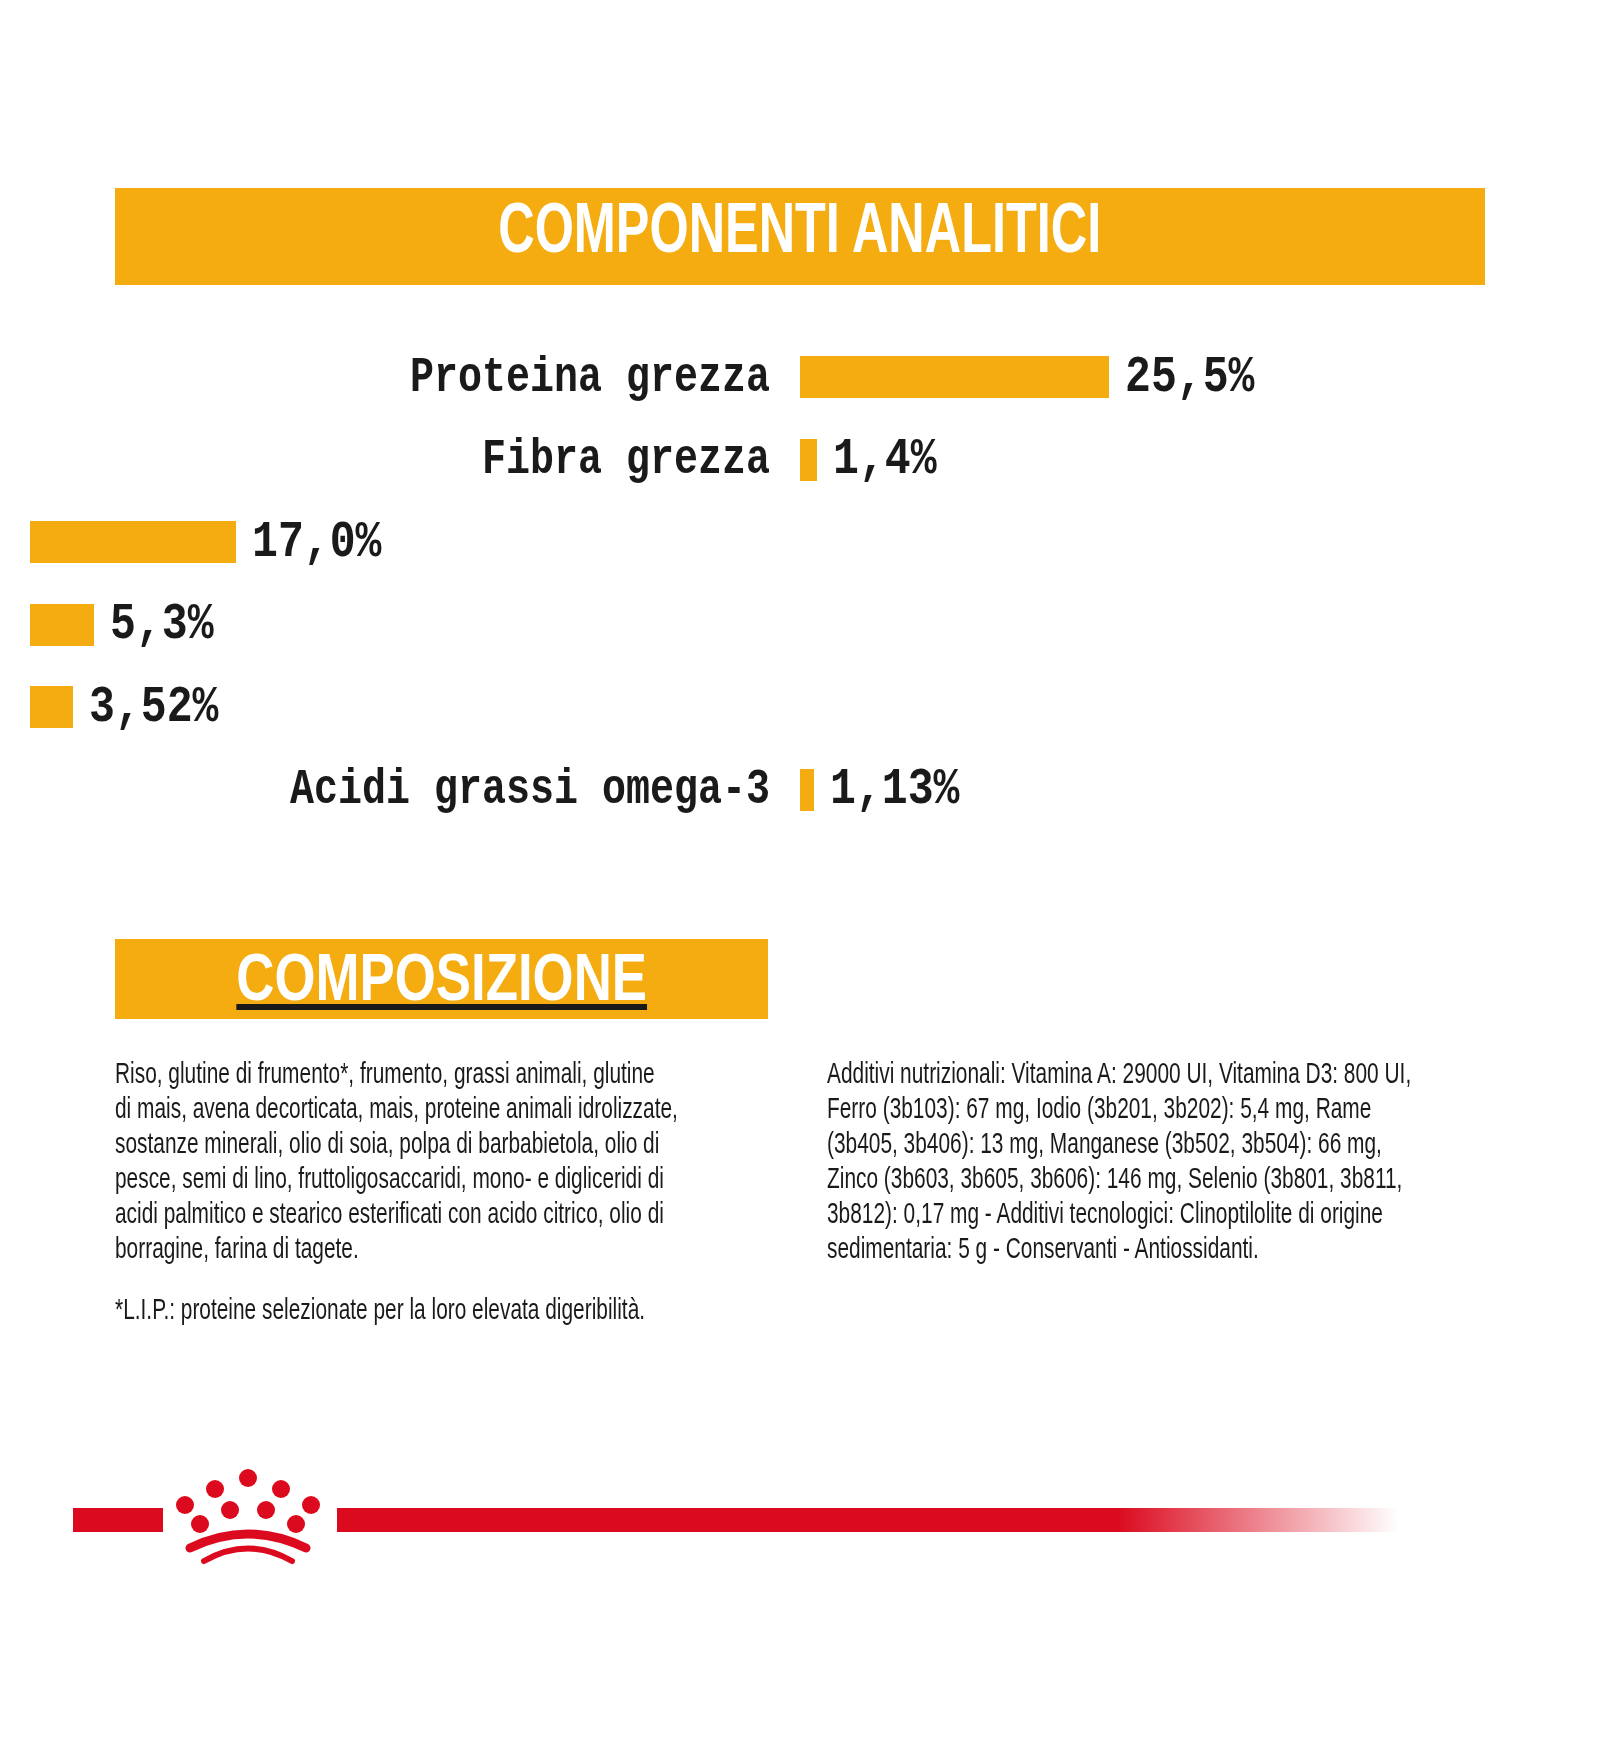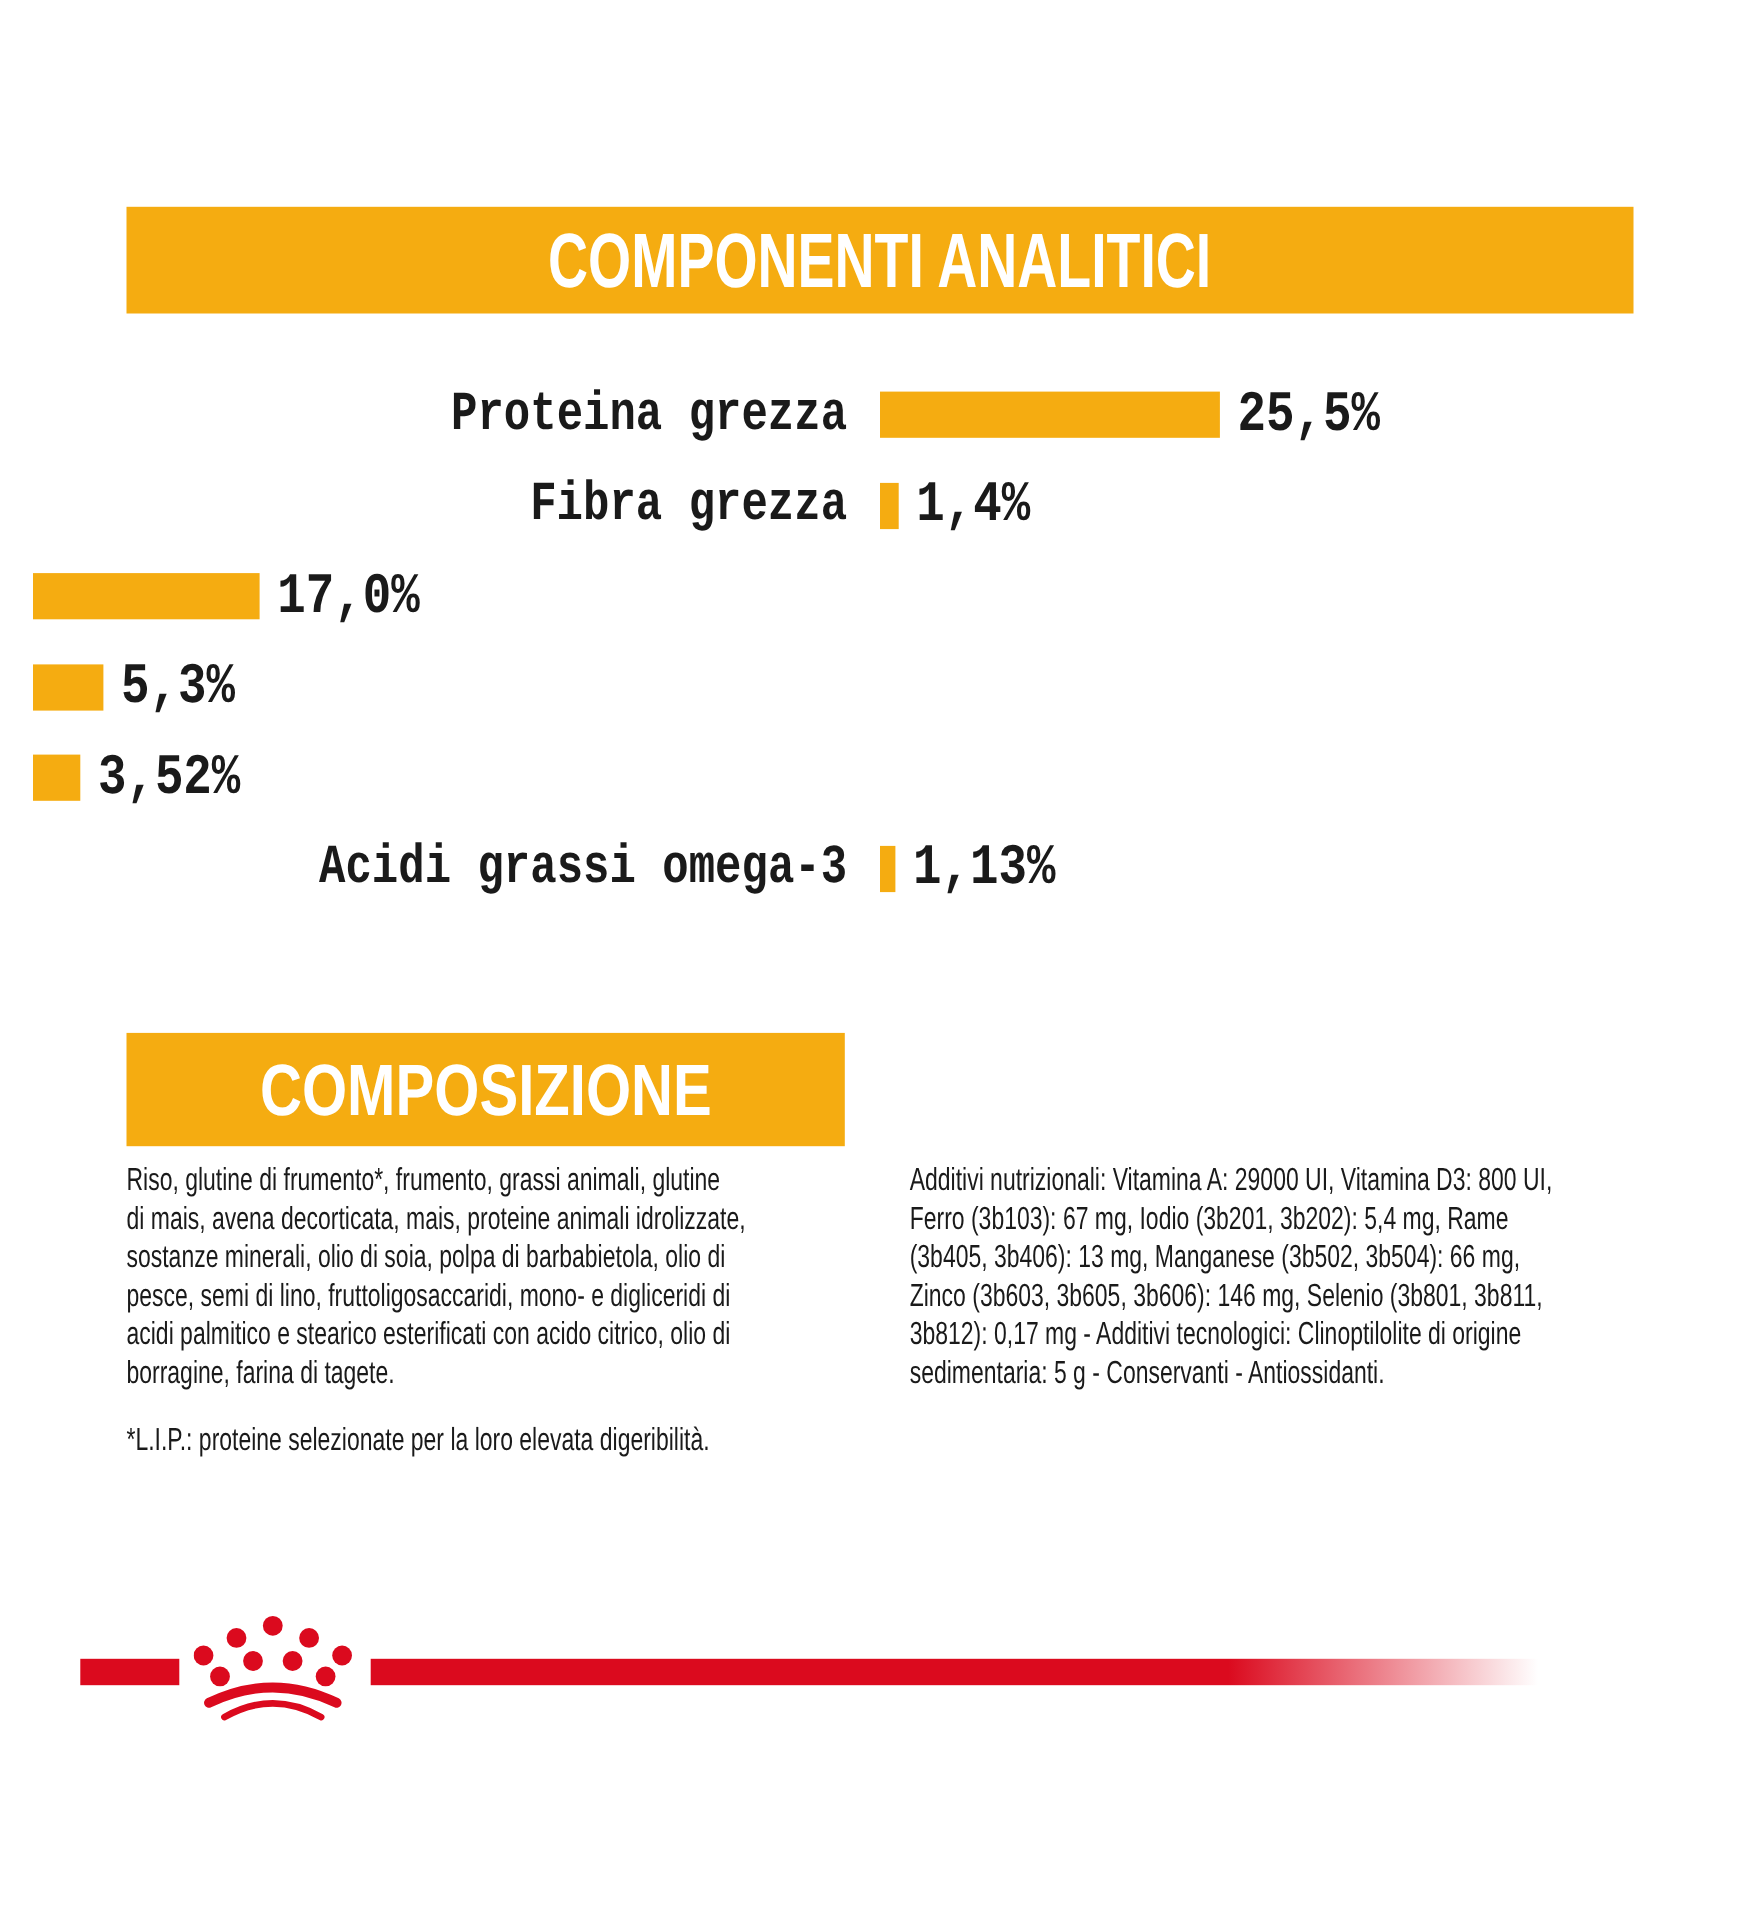--- a/index.html
+++ b/index.html
@@ -9,27 +9,27 @@
   }
   html,body{margin:0;padding:0;}
   body{
     width:1600px;height:1744px;background:#ffffff;
     font-family:"Liberation Sans", sans-serif;color:var(--ink);
     position:relative;overflow:hidden;
   }
   .page{position:absolute;inset:0;}
 
   
-  .banner{position:absolute;background:var(--orange);display:flex;align-items:center;justify-content:center;}
+  .banner{position:absolute;background:var(--orange);display:flex;justify-content:center;}
   .banner-main{left:115px;top:188px;width:1370px;height:97px;}
   .banner-title{
     margin:0;color:#fff;font-weight:bold;font-size:70px;letter-spacing:0;
     transform:scaleX(0.72);transform-origin:50% 50%;white-space:nowrap;
   }
-  .banner-section{top:939px;height:103px;}
+  .banner-section{top:939px;height:80px;text-decoration:underline;}
   .banner-left{left:115px;width:653px;}
   .banner-right{left:827px;width:658px;}
   .section-title{
     margin:0;color:#fff;font-weight:bold;font-size:66px;
     transform:scaleX(0.80);transform-origin:50% 50%;white-space:nowrap;
   }
   .section-title .suffix{font-size:48px;font-weight:bold;}
 
   
   .chart{position:absolute;left:0;top:336px;width:1600px;}

